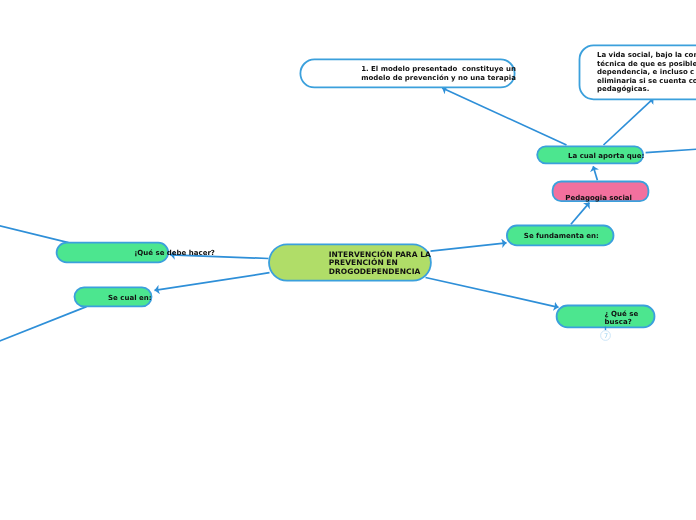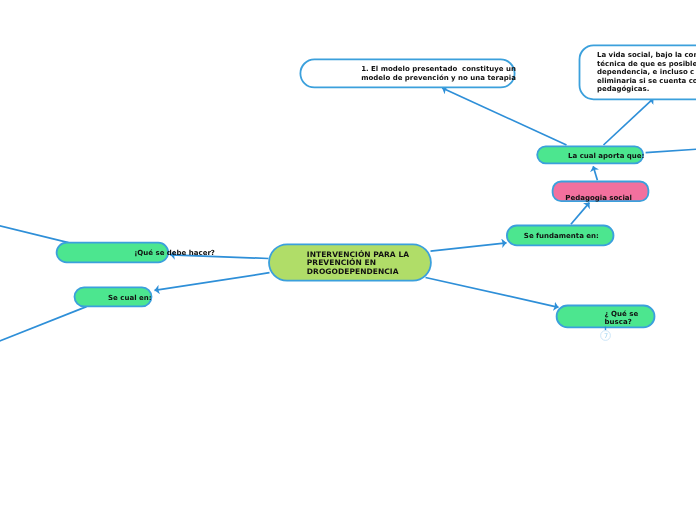--- a/index.html
+++ b/index.html
@@ -24,21 +24,21 @@
     color:#111;
     line-height: 1.18;
   }
   .node span { white-space: pre-wrap; display:block; }
   .node-que-debe-hacer span, .node-se-basa-en span, .node-se-fundamenta-en span,
   .node-que-se-busca span, .node-pedagogia span, .node-la-cual span { position:relative; top:1.2px; }
 
   .node-root {
     left:268.5px; top:244.4px; width:162.4px; height:32px;
     background:#b0dd68; border-radius:18px;
-    justify-content:center; padding-left:16.5px;
+    justify-content:flex-end; padding-left:16.5px;
     font-size:7.5px; line-height:8.3px; letter-spacing:0.05px;
   }
   .node-root span { position:relative; top:3px; }
   .node-que-debe-hacer {
     left:56.3px; top:242.5px; width:111.6px; height:19.8px;
     background:#4fe08a; font-size:7px;margin-left:47px;
   }
   .node-se-basa-en {
     left:74.5px; top:287.3px; width:77px; height:19.1px;
     background:#4fe08a; font-size:7px;

